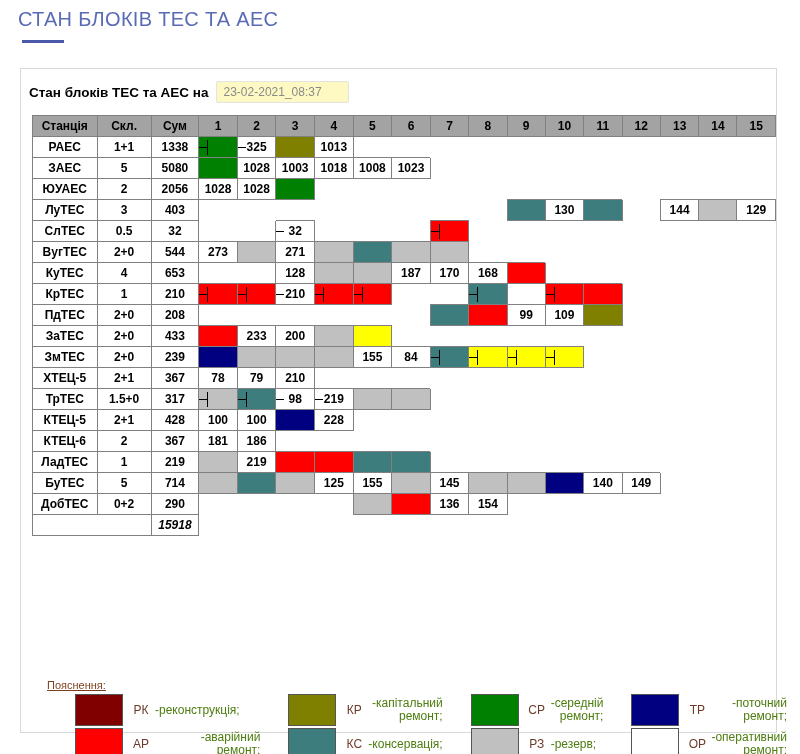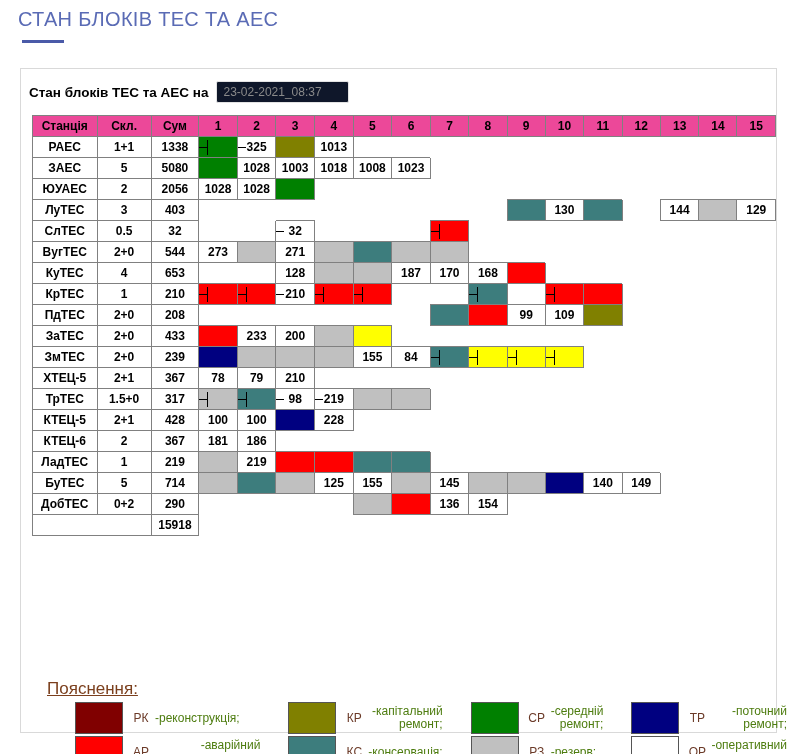--- a/index.html
+++ b/index.html
@@ -29,21 +29,21 @@
   }
   #panel-header{
     padding:12px 0 7px 8px;
     display:flex;align-items:center;
   }
   #panel-title{
     font-size:13.5px;font-weight:bold;color:#000;
   }
   #date-box{
     margin-left:7px;
-    background:#0f172a;
+    background:#fef9c3;
     border:1px solid #e3e3e3;
     color:#8a8a8a;
     font-size:12px;
     padding:3px 9px 3px 7px;
     border-radius:2px;
     min-width:115px;
   }
   
   #grid{
     position:absolute;left:11px;top:46px;
@@ -56,21 +56,21 @@
     height:21px;
     padding:0;
     text-align:center;
     box-sizing:border-box;
     font-weight:bold;
     color:#000;
     font-size:12px;
     position:relative;
     background:#ffffff;
   }
-  #grid th{background:#ec4899;}
+  #grid th{background:#a3a3a3;}
   .c-station{width:64px;}
   .c-skl{width:54px;}
   .c-sum{width:48px;text-align:right;}
   .c-unit{width:39px;}
   td.c-sum{padding-right:3px;}
   td.c-station{padding:0 2px;}
   
   td.c-unit{padding-right:2px;text-align:right;}
   td.c-unit.center{text-align:center;padding-right:0;}
   
@@ -90,29 +90,29 @@
   }
   .tick::after{
     content:"";position:absolute;left:8px;top:3px;
     width:0;height:15px;border-left:1.4px solid #000;
   }
   .tickw::before{
     content:"";position:absolute;left:0;top:50%;
     width:8px;height:0;border-top:1.4px solid #000;
     background:transparent;
   }
-  #total-row td{border:1px solid #808080;}
+  #total-row td{border:1px solid #808080;font-style:italic;}
   
   #legend{
     position:absolute;left:26px;top:610px;
     width:740px;
     font-size:12px;color:#6b3a28;
   }
   #legend-title{
-    color:#7b3f1d;font-size:17px;text-decoration:underline;
+    color:#7b3f1d;font-size:11px;text-decoration:underline;
     margin-bottom:3px;
   }
   .legend-cols{display:flex;gap:0;}
   .lcol{display:flex;flex-direction:column;}
   .lcol1{width:270px;}
   .lcol2{width:200px;}
   .lcol3{width:170px;}
   .lcol4{width:190px;}
   .litem{display:flex;align-items:center;margin-bottom:2px;padding-left:28px;}
   .swatch{

